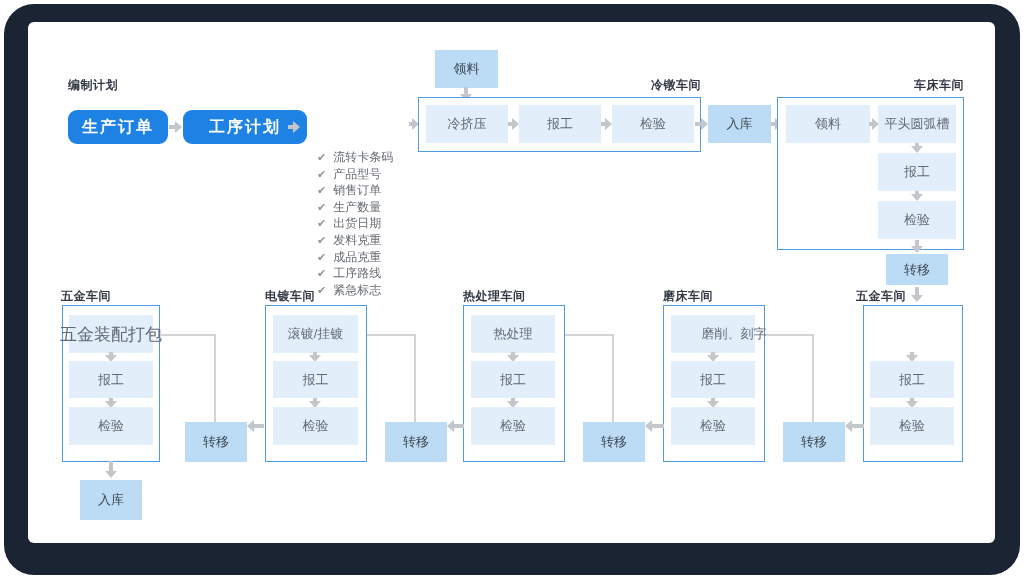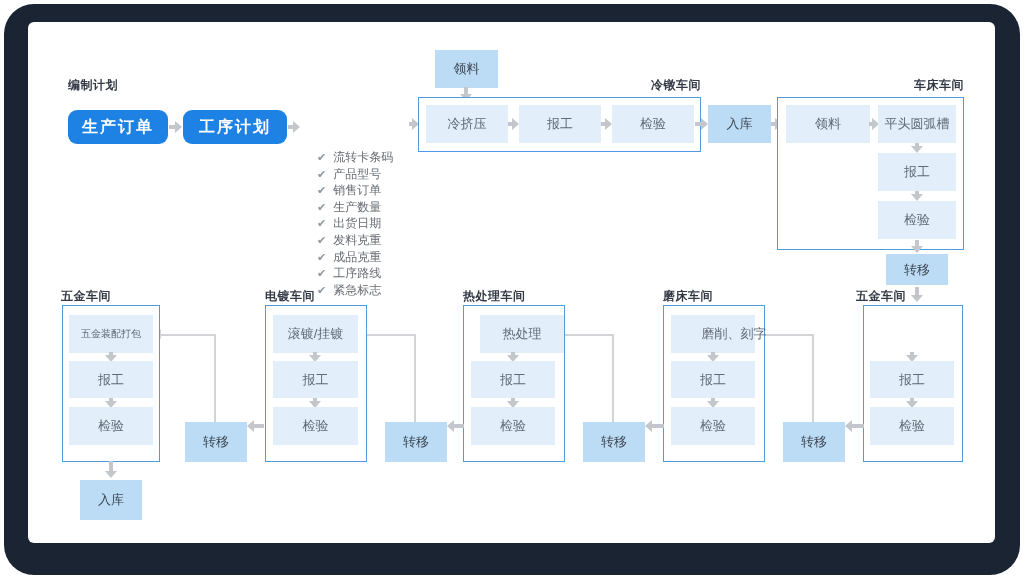--- a/index.html
+++ b/index.html
@@ -41,21 +41,21 @@
 <div class="canvas">
   <div class="frame"></div>
   <div class="panel"></div>
 
   <div class="lbl" style="left:68px;top:77px;">编制计划</div>
   <div class="btn" style="left:68px;top:110px;width:100px;">生产订单</div>
   <div class="ar" style="left:169px;top:121px;width:13px;">
       <i class="sh"></i>
       <i class="hd"></i>
     </div>
-  <div class="btn" style="left:183px;top:110px;width:104px;">工序计划</div>
+  <div class="btn" style="left:183px;top:110px;width:124px;">工序计划</div>
   <div class="ar" style="left:288px;top:121px;width:12px;">
       <i class="sh"></i>
       <i class="hd"></i>
     </div>
   <div class="ar" style="left:409px;top:118px;width:10px;">
       <i class="sh"></i>
       <i class="hd"></i>
     </div>
 
   <div class="chk" style="left:317px;top:149px;">
@@ -188,21 +188,21 @@
   <div class="al" style="left:645px;top:420px;width:19px;">
       <i class="sh"></i>
       <i class="hd"></i>
     </div>
   <div class="bx md" style="left:583px;top:422px;width:62px;height:40px;">转移</div>
   <div class="elb" style="left:562px;top:334px;width:52px;height:88px;"></div>
   <div class="hl" style="left:555px;top:329px;"></div>
 
   <div class="lbl" style="left:463px;top:288px;">热处理车间</div>
   <div class="cont" style="left:463px;top:305px;width:102px;height:157px;"></div>
-  <div class="bx" style="left:471px;top:315px;width:84px;height:38px;margin-left:9px;">热处理</div>
+  <div class="bx" style="left:471px;top:315px;width:84px;height:38px;">热处理</div>
   <div class="ad" style="left:507px;top:352px;height:10px;">
       <i class="sh"></i>
       <i class="hd"></i>
     </div>
   <div class="bx" style="left:471px;top:361px;width:84px;height:37px;">报工</div>
   <div class="ad" style="left:507px;top:398px;height:10px;">
       <i class="sh"></i>
       <i class="hd"></i>
     </div>
   <div class="bx" style="left:471px;top:407px;width:84px;height:38px;">检验</div>
@@ -230,21 +230,21 @@
   <div class="al" style="left:247px;top:420px;width:17px;">
       <i class="sh"></i>
       <i class="hd"></i>
     </div>
   <div class="bx md" style="left:185px;top:422px;width:62px;height:40px;">转移</div>
   <div class="elb" style="left:160px;top:334px;width:56px;height:88px;"></div>
   <div class="hl" style="left:153px;top:329px;"></div>
 
   <div class="lbl" style="left:61px;top:288px;">五金车间</div>
   <div class="cont" style="left:62px;top:305px;width:98px;height:157px;"></div>
-  <div class="bx" style="left:69px;top:315px;width:84px;height:38px;font-size:10px;">五金装配打包</div>
+  <div class="bx" style="left:69px;top:315px;width:84px;height:38px;font-size:17px;">五金装配打包</div>
   <div class="ad" style="left:105px;top:352px;height:10px;">
       <i class="sh"></i>
       <i class="hd"></i>
     </div>
   <div class="bx" style="left:69px;top:361px;width:84px;height:37px;">报工</div>
   <div class="ad" style="left:105px;top:398px;height:10px;">
       <i class="sh"></i>
       <i class="hd"></i>
     </div>
   <div class="bx" style="left:69px;top:407px;width:84px;height:38px;">检验</div>

